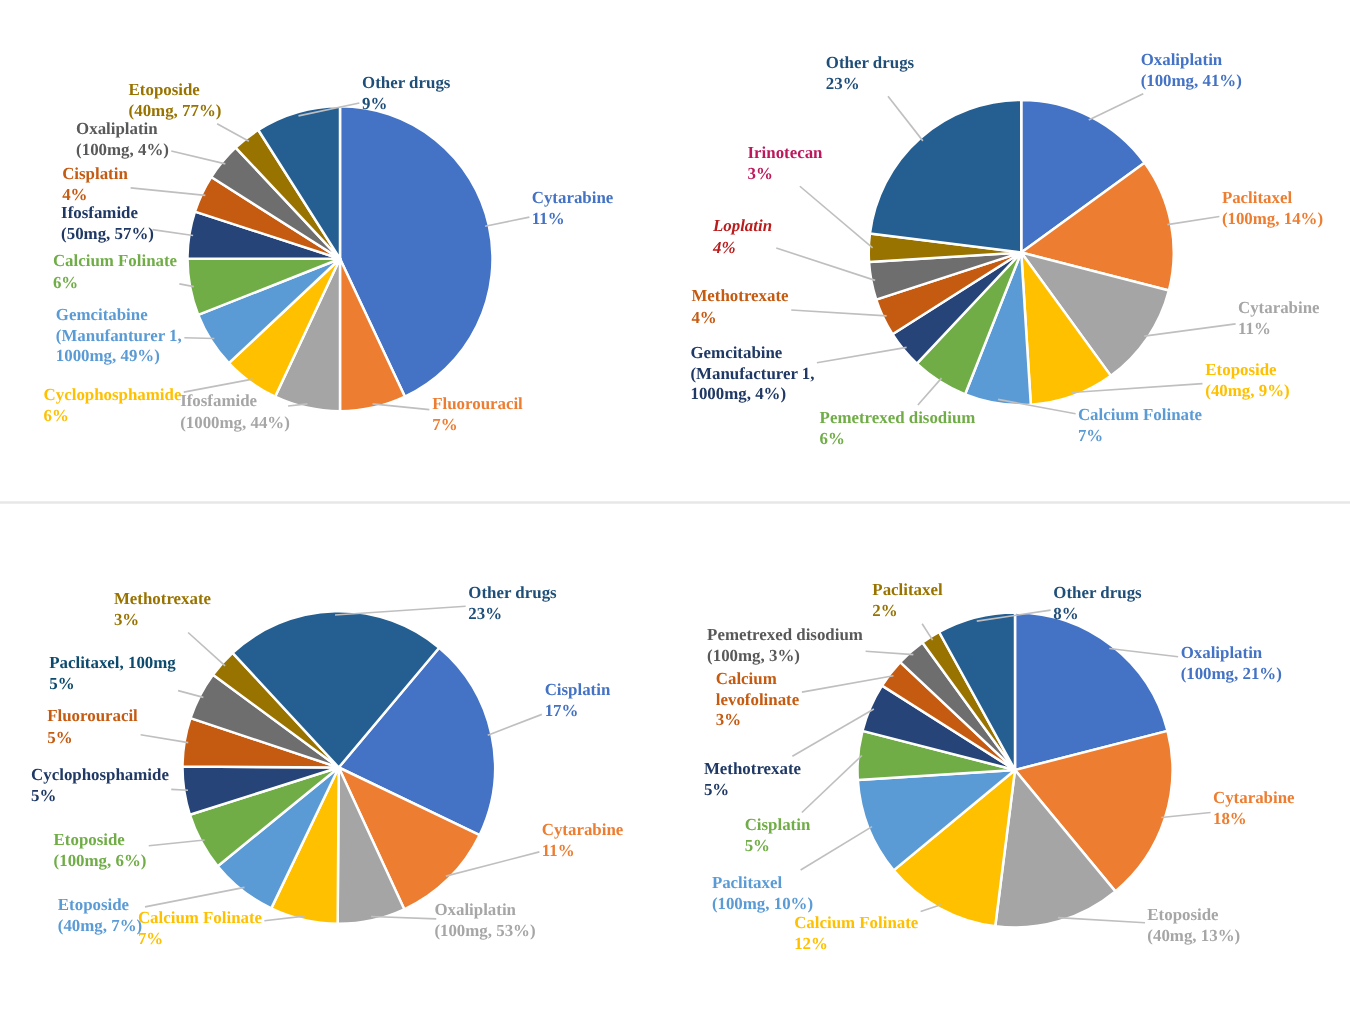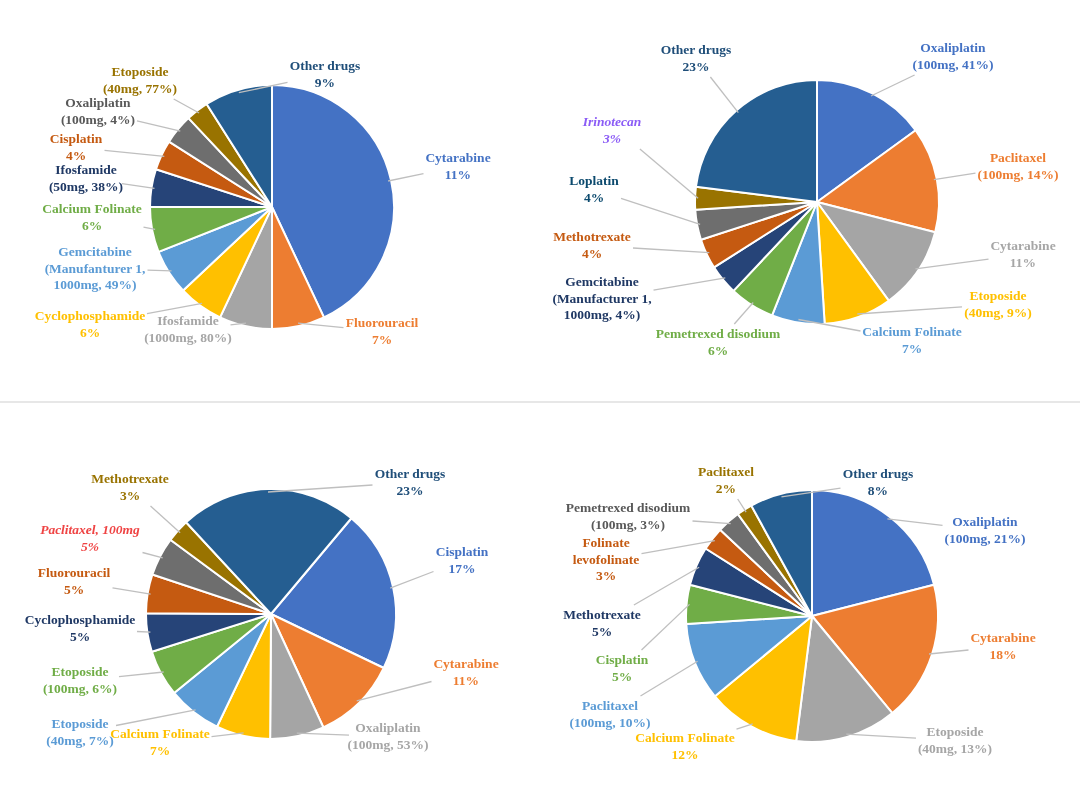--- a/index.html
+++ b/index.html
@@ -15,21 +15,20 @@
     background:#e7e7e7;
   }
   .quad{position:absolute;width:540px;height:404px;}
   .quad svg{position:absolute;left:0;top:0;}
   .pie-label{
     position:absolute;
     transform:translateX(-50%);
     font-weight:bold;
     font-size:13.5px;
     line-height:16.5px;
-    text-align:center;
     white-space:nowrap;
   }
 </style>
 </head>
 <body>
 
 <div class="figure">
   <div class="quad" style="left:0;top:0">
       <svg width="540" height="404" viewBox="0 0 540 404">
         <path d="M 272 207 L 272.00 85.00 A 122 122 0 0 1 323.95 317.39 Z" fill="#4472C4" stroke="#ffffff" stroke-width="2" stroke-linejoin="round"></path>
@@ -58,38 +57,38 @@
       <div class="pie-label" style="left: 458px; top: 150px; color: rgb(68, 114, 196);">
         <div>Cytarabine</div>
         <div>11%</div>
       </div>
       <div class="pie-label" style="left: 382px; top: 315px; color: rgb(237, 125, 49);">
         <div>Fluorouracil</div>
         <div>7%</div>
       </div>
       <div class="pie-label" style="left: 188px; top: 313px; color: rgb(166, 166, 166);">
         <div>Ifosfamide</div>
-        <div>(1000mg, 80%)</div>
+        <div>(1000mg, 44%)</div>
       </div>
       <div class="pie-label" style="left: 90px; top: 308px; color: rgb(255, 192, 0);">
         <div>Cyclophosphamide</div>
         <div>6%</div>
       </div>
       <div class="pie-label" style="left: 95px; top: 244px; color: rgb(91, 155, 213);">
         <div>Gemcitabine</div>
         <div>(Manufanturer 1,</div>
         <div>1000mg, 49%)</div>
       </div>
       <div class="pie-label" style="left: 92px; top: 201px; color: rgb(112, 173, 71);">
         <div>Calcium Folinate</div>
         <div>6%</div>
       </div>
       <div class="pie-label" style="left: 86px; top: 162px; color: rgb(31, 56, 100);">
         <div>Ifosfamide</div>
-        <div>(50mg, 38%)</div>
+        <div>(50mg, 57%)</div>
       </div>
       <div class="pie-label" style="left: 76px; top: 131px; color: rgb(197, 90, 17);">
         <div>Cisplatin</div>
         <div>4%</div>
       </div>
       <div class="pie-label" style="left: 98px; top: 95px; color: rgb(89, 89, 89);">
         <div>Oxaliplatin</div>
         <div>(100mg, 4%)</div>
       </div>
       <div class="pie-label" style="left: 140px; top: 64px; color: rgb(153, 115, 0);">
@@ -152,25 +151,25 @@
       </div>
       <div class="pie-label" style="left: 62px; top: 274px; color: rgb(31, 56, 100);">
         <div>Gemcitabine</div>
         <div>(Manufacturer 1,</div>
         <div>1000mg, 4%)</div>
       </div>
       <div class="pie-label" style="left: 52px; top: 229px; color: rgb(197, 90, 17);">
         <div>Methotrexate</div>
         <div>4%</div>
       </div>
-      <div class="pie-label" style="left: 54px; top: 173px; color: #0c4a6e;">
+      <div class="pie-label" style="left: 54px; top: 173px; color: #b91c1c; font-style: italic;">
         <div>Loplatin</div>
         <div>4%</div>
       </div>
-      <div class="pie-label" style="left: 72px; top: 114px; color: #8b5cf6; font-style: italic;">
+      <div class="pie-label" style="left: 88px; top: 114px; color: #be185d;">
         <div>Irinotecan</div>
         <div>3%</div>
       </div>
       <div class="pie-label" style="left: 156px; top: 42px; color: rgb(31, 78, 121);">
         <div>Other drugs</div>
         <div>23%</div>
       </div>
     </div>
   <div class="quad" style="left:0;top:404px">
       <svg width="540" height="404" viewBox="0 0 540 404">
@@ -222,21 +221,21 @@
         <div>(100mg, 6%)</div>
       </div>
       <div class="pie-label" style="left: 80px; top: 208px; color: rgb(31, 56, 100);">
         <div>Cyclophosphamide</div>
         <div>5%</div>
       </div>
       <div class="pie-label" style="left: 74px; top: 161px; color: rgb(197, 90, 17);">
         <div>Fluorouracil</div>
         <div>5%</div>
       </div>
-      <div class="pie-label" style="left: 90px; top: 118px; color: #ef4444; font-style: italic;">
+      <div class="pie-label" style="left: 90px; top: 118px; color: #0c4a6e;">
         <div>Paclitaxel, 100mg</div>
         <div>5%</div>
       </div>
       <div class="pie-label" style="left: 130px; top: 67px; color: rgb(153, 115, 0);">
         <div>Methotrexate</div>
         <div>3%</div>
       </div>
       <div class="pie-label" style="left: 410px; top: 62px; color: rgb(31, 78, 121);">
         <div>Other drugs</div>
         <div>23%</div>
@@ -289,21 +288,21 @@
       </div>
       <div class="pie-label" style="left: 82px; top: 248px; color: rgb(112, 173, 71);">
         <div>Cisplatin</div>
         <div>5%</div>
       </div>
       <div class="pie-label" style="left: 62px; top: 203px; color: rgb(31, 56, 100);">
         <div>Methotrexate</div>
         <div>5%</div>
       </div>
       <div class="pie-label" style="left: 66px; top: 131px; color: rgb(197, 90, 17);">
-        <div>Folinate</div>
+        <div>Calcium</div>
         <div>levofolinate</div>
         <div>3%</div>
       </div>
       <div class="pie-label" style="left: 88px; top: 96px; color: rgb(89, 89, 89);">
         <div>Pemetrexed disodium</div>
         <div>(100mg, 3%)</div>
       </div>
       <div class="pie-label" style="left: 186px; top: 60px; color: rgb(153, 115, 0);">
         <div>Paclitaxel</div>
         <div>2%</div>

